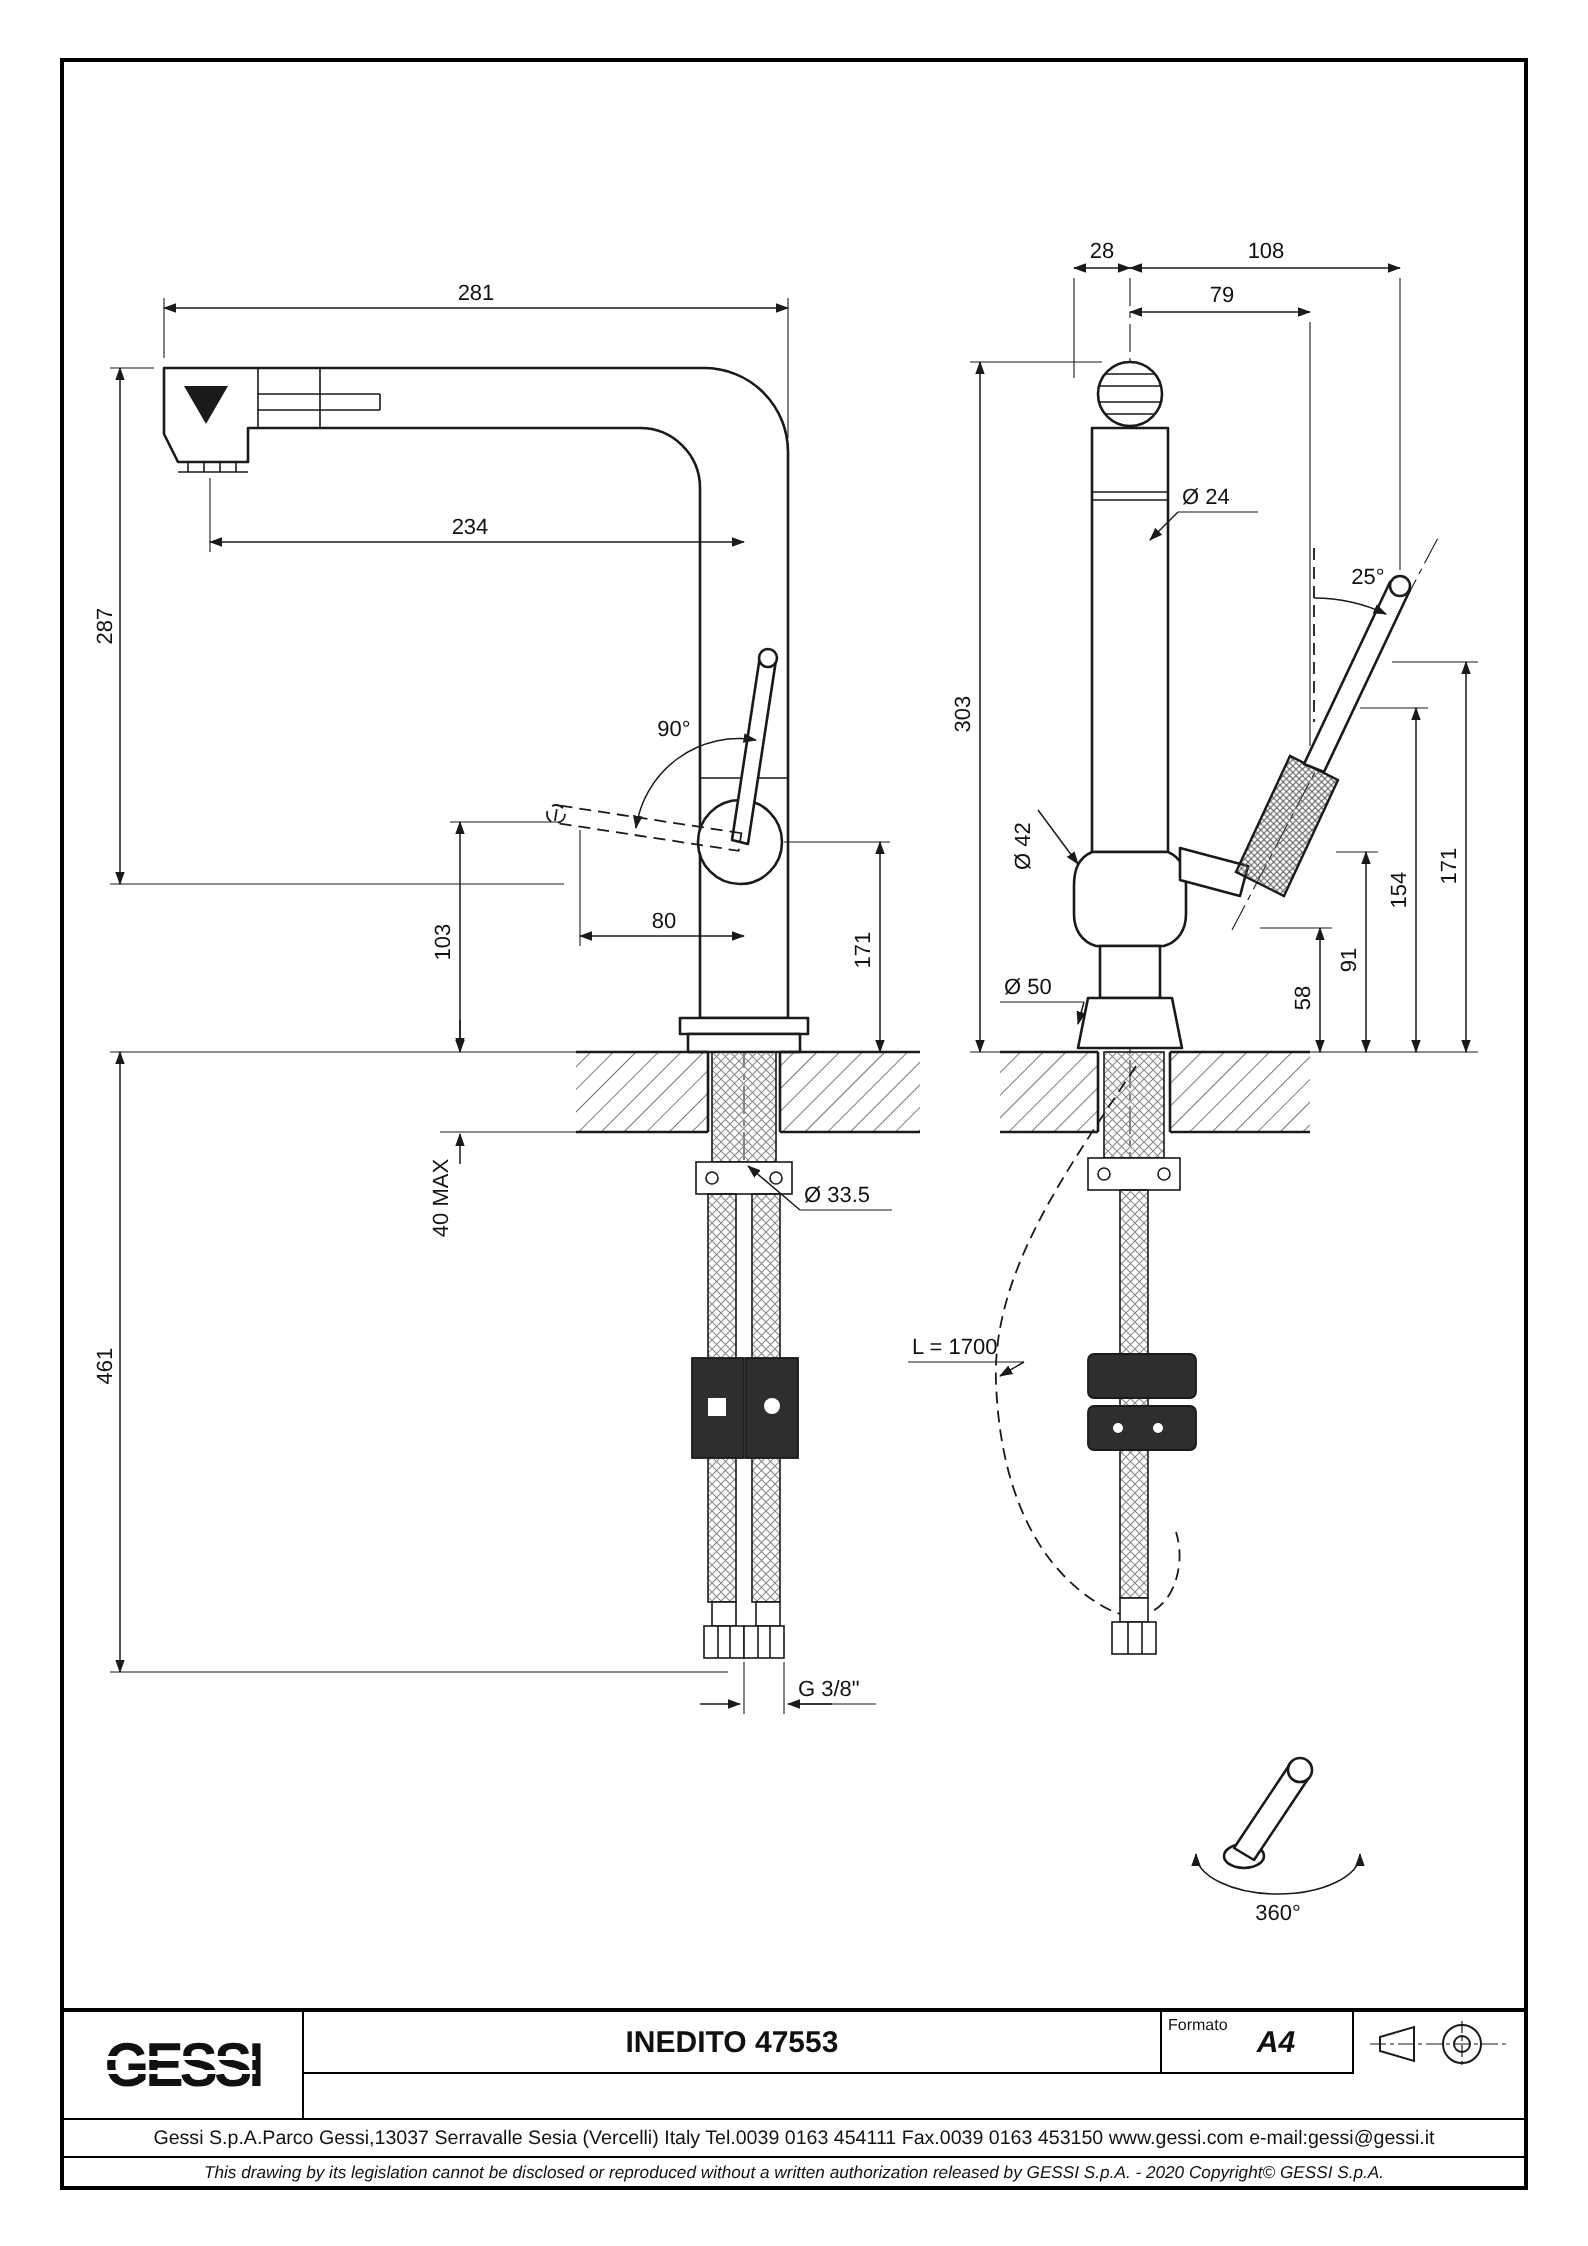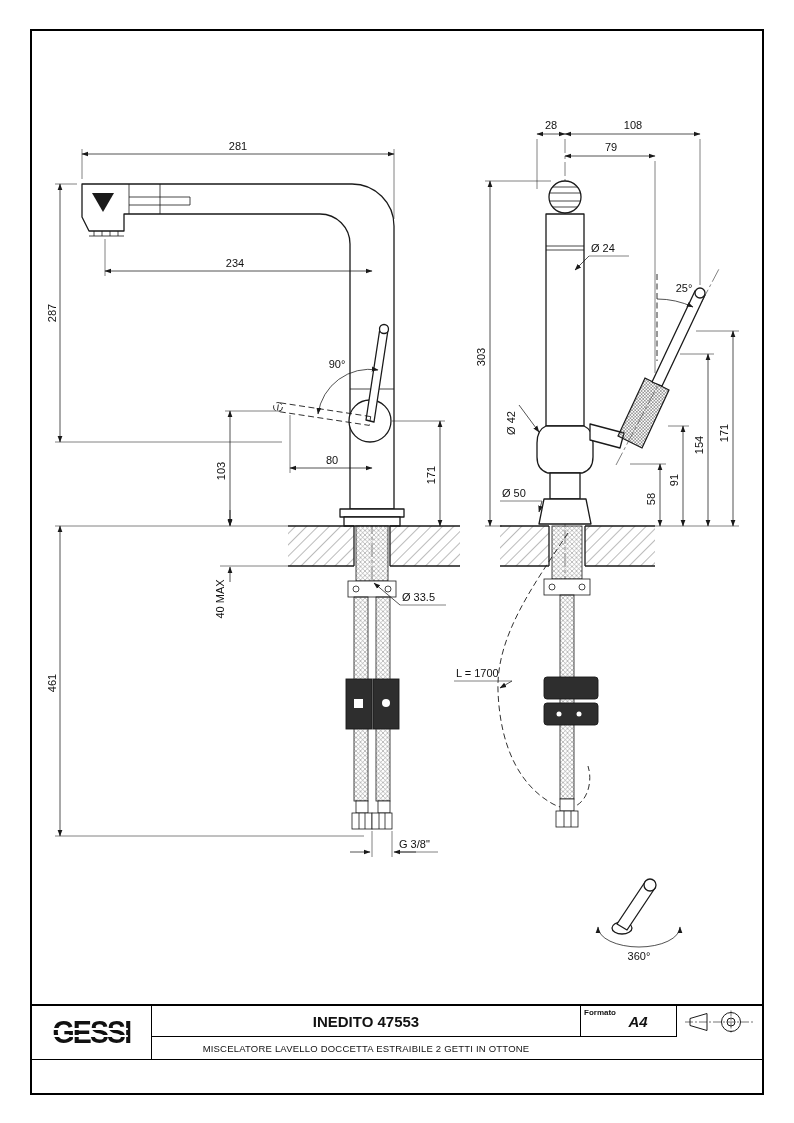--- a/index.html
+++ b/index.html
@@ -25,21 +25,21 @@
   .tb-grid > div{box-sizing:border-box;}
   .tb-logo{grid-row:1/3;grid-column:1;border-right:1.5px solid #000;display:flex;align-items:center;justify-content:center;}
   .tb-logo-text{font-weight:900;font-size:31px;letter-spacing:-2px;transform:scaleX(.92);position:relative;line-height:1;}
   .tb-logo-text::before,.tb-logo-text::after{content:"";position:absolute;left:1px;right:3px;height:2px;background:#fff;}
   .tb-logo-text::before{top:34%;} .tb-logo-text::after{top:58%;}
   .tb-title{grid-column:2;grid-row:1;border-bottom:1.5px solid #000;display:flex;align-items:center;justify-content:center;
             font-weight:bold;font-size:15px;}
   .tb-subtitle{grid-column:2;grid-row:2;display:flex;align-items:center;justify-content:center;font-size:9.5px;letter-spacing:.2px;}
   .tb-formato{grid-column:3;grid-row:1;border-left:1.5px solid #000;border-bottom:1.5px solid #000;position:relative;
               display:flex;align-items:center;justify-content:center;}
-  .tb-formato-label{position:absolute;left:3px;top:2px;font-size:8px;font-weight:bold;}
+  .tb-formato-label{position:absolute;left:3px;top:2px;font-size:8px;}
   .tb-formato-value{font-size:15px;font-weight:bold;font-style:italic;margin-left:19px;}
   .tb-symbol{grid-column:4;grid-row:1;border-left:1.5px solid #000;display:flex;align-items:center;justify-content:center;}
   .tb-dis{grid-column:3/5;grid-row:2;border-left:1.5px solid #000;display:flex;align-items:center;padding-left:6px;font-size:10.5px;}
   .tb-address{border-bottom:1.5px solid #000;display:flex;align-items:center;justify-content:center;font-size:9.8px;flex:0 0 18px;}
   .tb-legal{display:flex;align-items:center;justify-content:center;font-size:8.6px;font-style:italic;flex:1 1 auto;}
 </style>
 </head>
 <body>
 
 <div class="sheet">
@@ -230,30 +230,31 @@
       <text class="dt" x="607" y="929" text-anchor="middle" font-size="13">360°</text>
     </g>
   </svg>
 
   <div class="tblock">
     <div class="tb-grid">
       <div class="tb-logo">
         <span class="tb-logo-text">GESSI</span>
       </div>
       <div class="tb-title">INEDITO 47553</div>
-      <div class="tb-subtitle">MISCELATORE LAVELLO DOCCETTA ESTRAIBILE 2 GETTI IN OTTONE</div>
       <div class="tb-formato">
         <span class="tb-formato-label">Formato</span>
         <span class="tb-formato-value">A4</span>
       </div>
       <div class="tb-symbol">
         <svg width="72" height="26" viewBox="0 0 72 26">
           <polygon points="6,9.5 6,16.5 23,21.5 23,4.5" fill="#fff" stroke="#1a1a1a" stroke-width="1"></polygon>
           <line x1="1" y1="13" x2="70" y2="13" stroke="#1a1a1a" stroke-width="0.6" stroke-dasharray="8 2 2 2"></line>
           <circle cx="47" cy="13" r="9.5" fill="none" stroke="#1a1a1a" stroke-width="1"></circle>
           <circle cx="47" cy="13" r="4" fill="none" stroke="#1a1a1a" stroke-width="1"></circle>
           <line x1="47" y1="1.5" x2="47" y2="24.5" stroke="#1a1a1a" stroke-width="0.6" stroke-dasharray="6 2 2 2"></line>
         </svg>
       </div>
     </div>
+    <div class="tb-address">Gessi S.p.A.Parco Gessi,13037 Serravalle Sesia (Vercelli) Italy Tel.0039 0163 454111 Fax.0039 0163 453150 www.gessi.com e-mail:gessi@gessi.it</div>
+    <div class="tb-legal">This drawing by its legislation cannot be disclosed or reproduced without a written authorization released by GESSI S.p.A. - 2020 Copyright© GESSI S.p.A.</div>
   </div>
 
 </div>
 
 </body></html>

